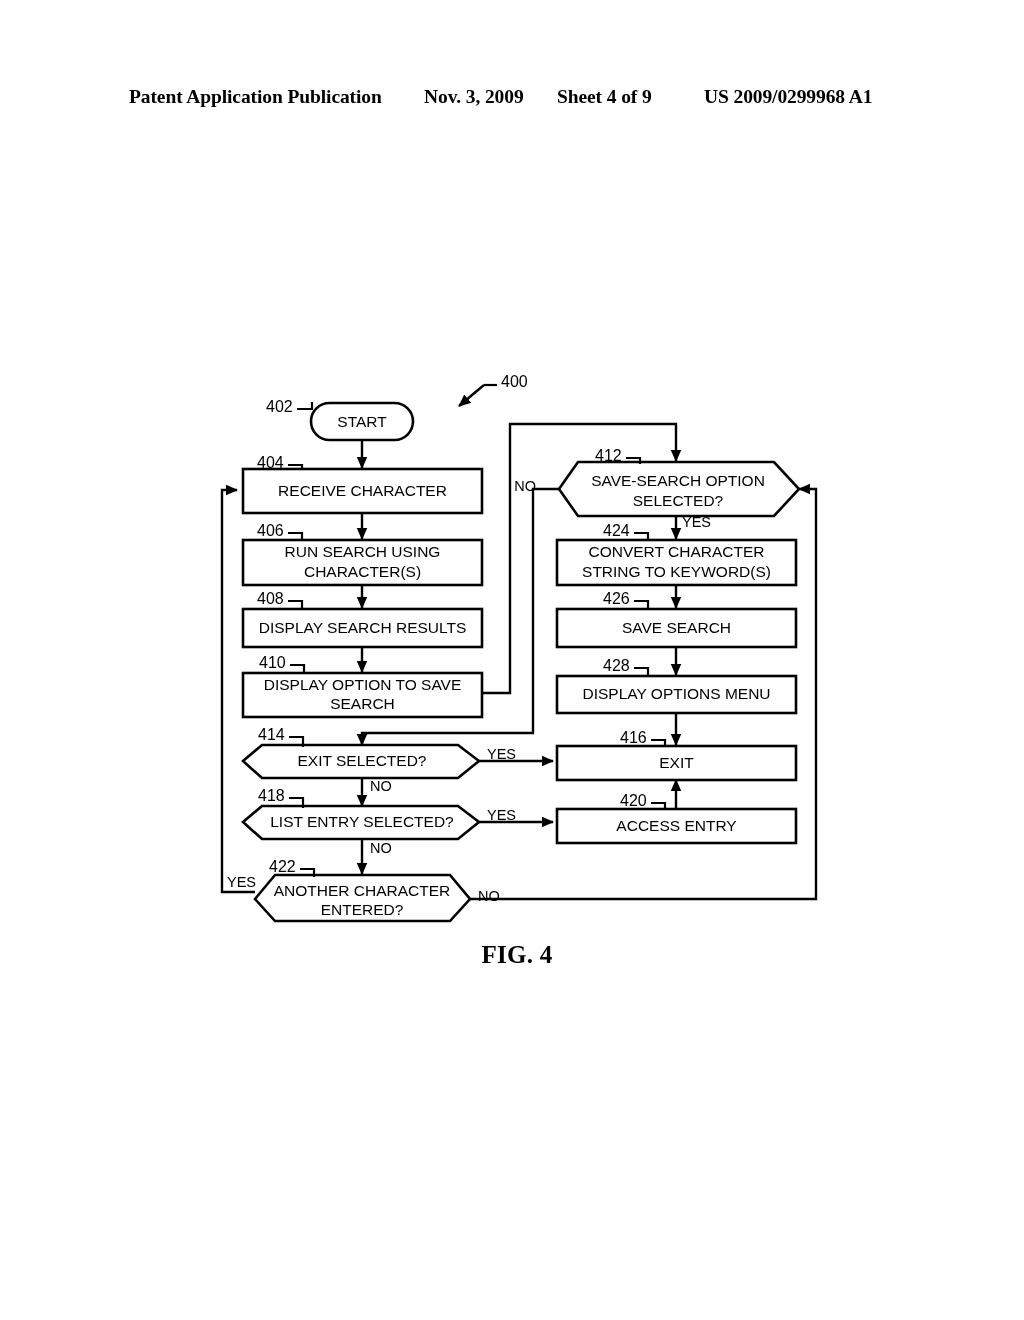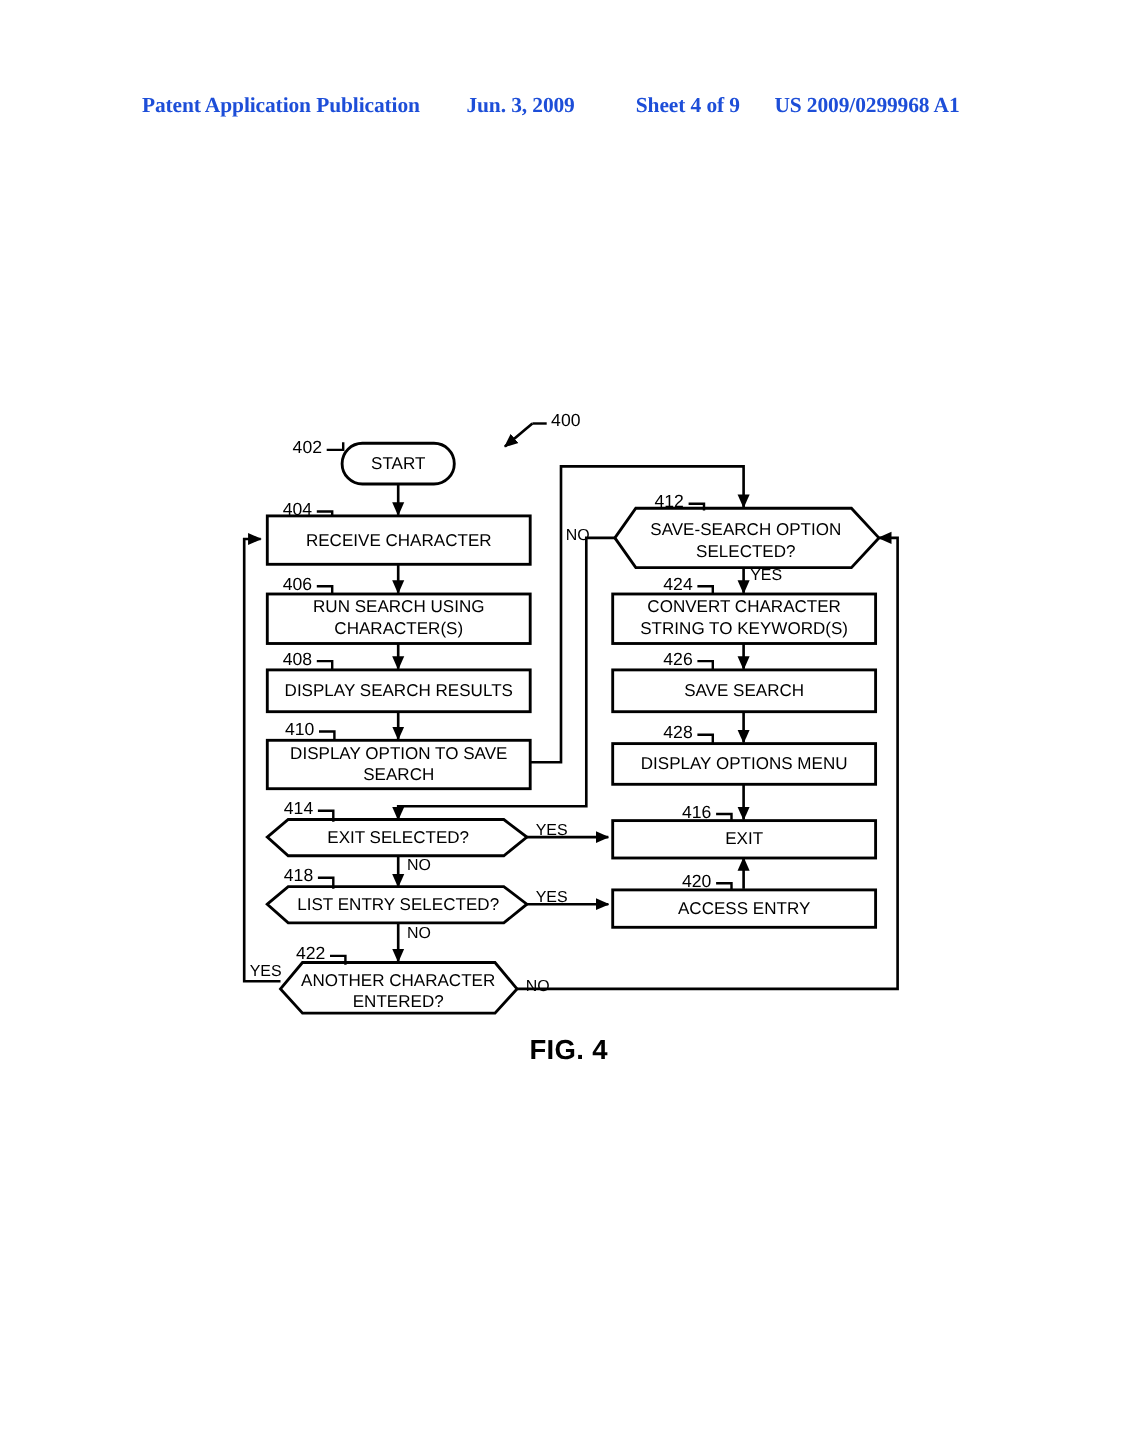--- a/index.html
+++ b/index.html
@@ -24,37 +24,37 @@
   .pat-header {
     position: absolute;
     top: 86px;
     left: 0;
     width: 1024px;
     height: 30px;
     font-family: "Liberation Serif", serif;
     font-weight: bold;
     font-size: 19.5px;
     letter-spacing: -0.1px;
-    color: #1d4ed8;
+    color: #000000;
     white-space: nowrap;
   }
   .pat-header span { position: absolute; top: 0; }
   .hdr-pub   { left: 129px; }
   .hdr-date  { left: 424px; }
-  .hdr-sheet { left: 578px; text-align: right; }
+  .hdr-sheet { left: 557px; text-align: right; }
   .hdr-num   { left: 704px; font-family: Liberation Serif, serif; }
 
   
   .fig-caption {
     position: absolute;
     left: 0;
     top: 941px;
     width: 1024px;
     text-align: center;
-    font-family: Liberation Sans, sans-serif;
+    font-family: Liberation Serif, serif;
     font-weight: bold;
     font-size: 25px;
     letter-spacing: 0.3px;
   }
   .fig-caption-inner { margin-left: 10px; }
 
   
   #flow {
     position: absolute;
     left: 0;
@@ -100,21 +100,21 @@
     stroke-linecap: butt;
   }
 </style>
 </head>
 <body>
 
 <div id="page">
 
   <div class="pat-header">
     <span class="hdr-pub">Patent Application Publication</span>
-    <span class="hdr-date">Jun. 3, 2009</span>
+    <span class="hdr-date">Nov. 3, 2009</span>
     <span class="hdr-sheet">Sheet 4 of 9</span>
     <span class="hdr-num">US 2009/0299968 A1</span>
   </div>
 
   <svg id="flow" viewBox="0 0 1024 1320">
     <defs>
       <marker id="arrow" viewBox="0 0 10 10" refX="9.2" refY="5" markerWidth="5.2" markerHeight="5.2" orient="auto-start-reverse">
         <path d="M 0 0.6 L 10 5 L 0 9.4 z" fill="#000"></path>
       </marker>
     </defs>

